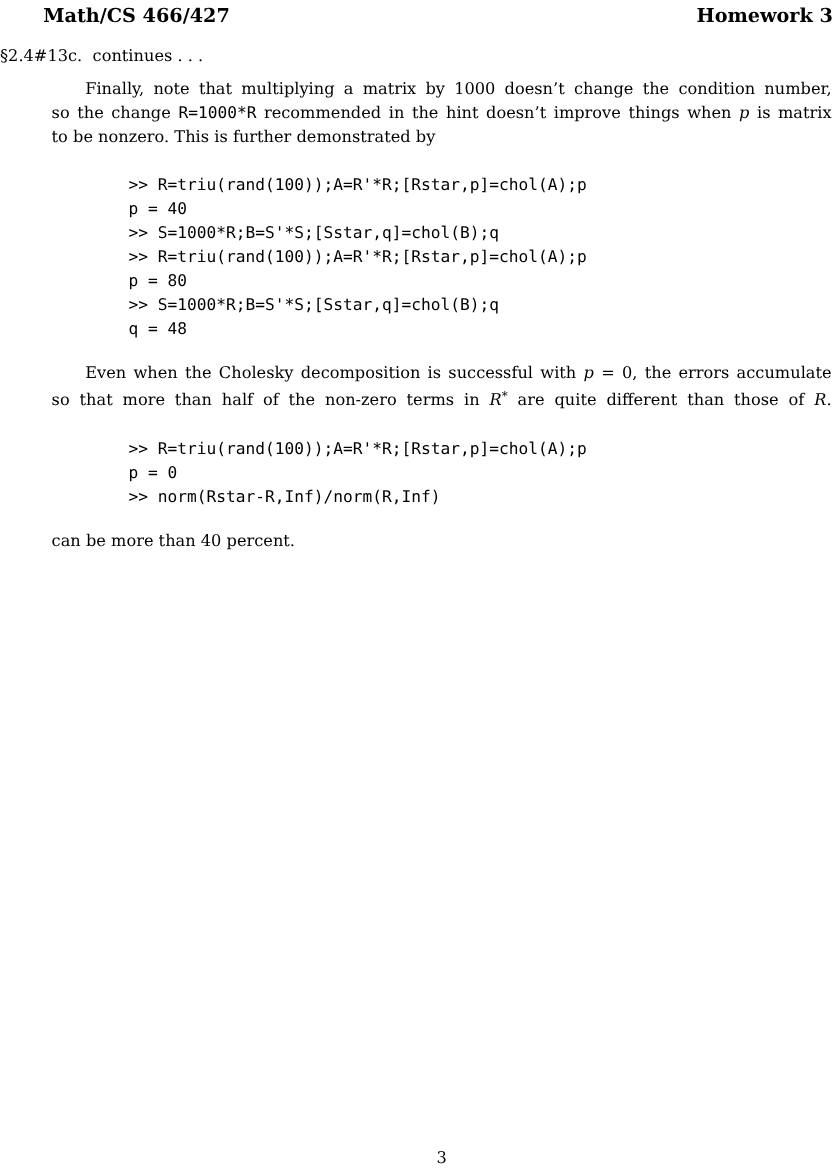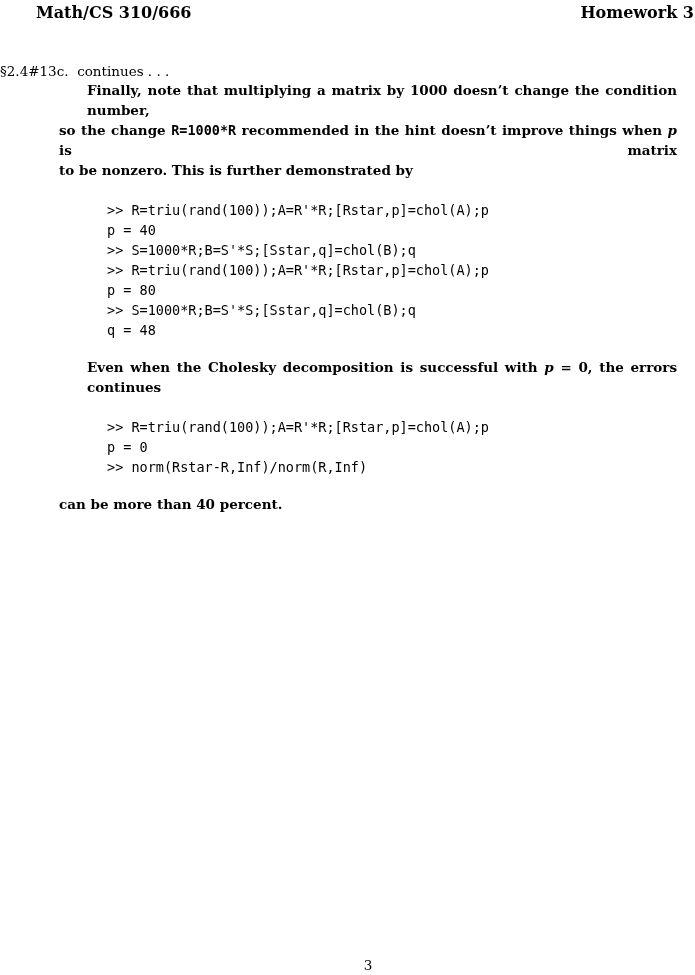--- a/index.html
+++ b/index.html
@@ -25,29 +25,28 @@
     font-weight: bold;
     font-size: 16px;
     line-height: 20px;
   }
   .section-heading {
     position: absolute;
     top: 37px;
     left: 0;
     white-space: pre;
     line-height: 20px;
-    margin-top: 24px;
   }
   .doc-body {
     position: absolute;
     top: 64px;
     left: 43px;
     width: 650px;
   }
-  .para { margin: 16px; font-weight: bold; }
+  .para { margin: 0; }
   .tline { line-height: 20px; min-height: 20px; }
   .jl { text-align: justify; text-align-last: justify; }
   .ind { padding-left: 28px; }
   .code-block {
     margin: 20px 0 17px 64px;
     font-family: "DejaVu Sans Mono", monospace;
     font-size: 13.5px;
   }
   .code-line { line-height: 20px; white-space: pre; }
   .tt { font-family: "DejaVu Sans Mono", monospace; font-size: 13.5px; }
@@ -62,21 +61,21 @@
     text-align: center;
     line-height: 20px;
   }
 </style>
 </head>
 <body>
 
 <div class="page">
 
   <div class="header">
-    <span>Math/CS 310/666</span>
+    <span>Math/CS 466/427</span>
     <span>Homework 3</span>
   </div>
 
   <div class="section-heading">§2.4#13c.  continues . . .</div>
 
   <div class="doc-body">
       <div class="para">
         <div class="tline jl ind"><span class="rm">Finally, note that multiplying a matrix by 1000 doesn’t change the condition number,</span></div>
         <div class="tline jl"><span class="rm">so the change </span><span class="tt">R=1000*R</span><span class="rm"> recommended in the hint doesn’t improve things when </span><span class="mi">p</span><span class="rm"> is matrix</span></div>
         <div class="tline"><span class="rm">to be nonzero. This is further demonstrated by</span></div>
@@ -86,21 +85,22 @@
         <div class="code-line">p = 40</div>
         <div class="code-line">&gt;&gt; S=1000*R;B=S'*S;[Sstar,q]=chol(B);q</div>
         <div class="code-line">&gt;&gt; R=triu(rand(100));A=R'*R;[Rstar,p]=chol(A);p</div>
         <div class="code-line">p = 80</div>
         <div class="code-line">&gt;&gt; S=1000*R;B=S'*S;[Sstar,q]=chol(B);q</div>
         <div class="code-line">q = 48</div>
       </div>
       <div class="para">
       </div>
       <div class="para">
-        <div class="tline jl ind"><span class="rm">Even when the Cholesky decomposition is successful with </span><span class="mi">p</span><span class="rm"> = 0, the errors continues</span></div>
+        <div class="tline jl ind"><span class="rm">Even when the Cholesky decomposition is successful with </span><span class="mi">p</span><span class="rm"> = 0, the errors accumulate</span></div>
+        <div class="tline jl"><span class="rm">so that more than half of the non-zero terms in </span><span class="mi">R</span><span class="sup">*</span><span class="rm"> are quite different than those of </span><span class="mi">R</span><span class="rm">.</span></div>
       </div>
       <div class="code-block">
         <div class="code-line">&gt;&gt; R=triu(rand(100));A=R'*R;[Rstar,p]=chol(A);p</div>
         <div class="code-line">p = 0</div>
         <div class="code-line">&gt;&gt; norm(Rstar-R,Inf)/norm(R,Inf)</div>
       </div>
       <div class="para">
         <div class="tline"><span class="rm">can be more than 40 percent.</span></div>
       </div>
     </div>

